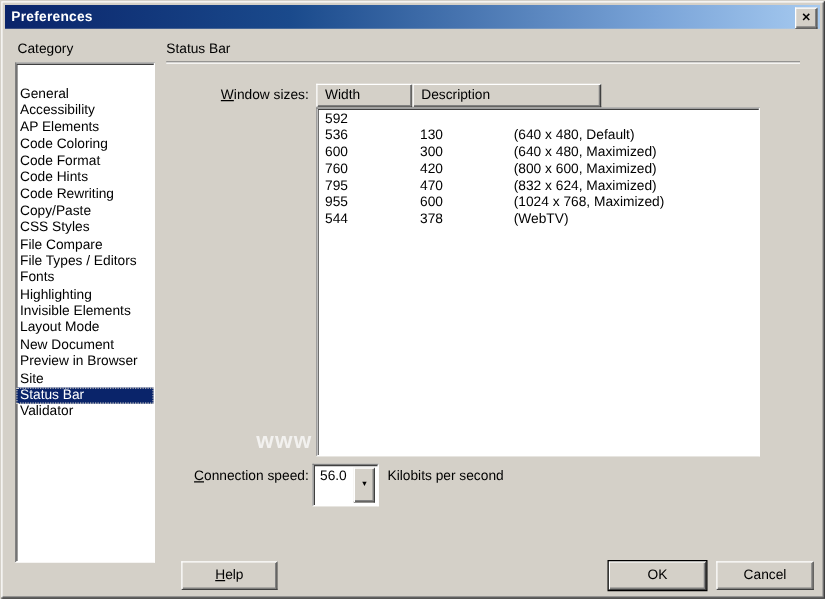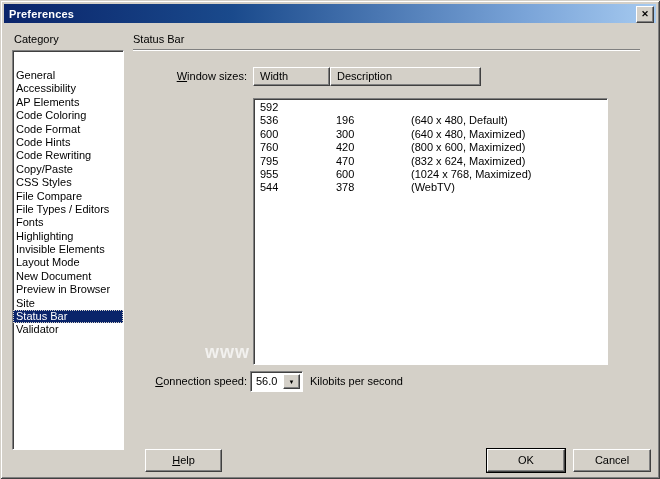--- a/index.html
+++ b/index.html
@@ -63,36 +63,35 @@
   }
   .hc-width { width:77px; }
   .hc-height { width:75px; }
   .hc-desc { width:151px; }
   .table-body {
     position:absolute; left:0; top:19px; right:0; bottom:0;
     background:#ffffff; box-sizing:border-box;
     border:1px solid; border-color:#808080 #ffffff #ffffff #808080;
     box-shadow: inset 1px 1px 0 #404040;
     padding-top:2px;
-    margin-top:12px;
   }
   .t-row { display:flex; height:13.4px; line-height:13.4px; }
   .t-cell { box-sizing:border-box; padding-left:6px; white-space:nowrap; overflow:hidden; }
   .tc-width { width:76px; }
   .tc-height { width:75px; }
   .tc-desc { width:150px; }
 
   .watermark {
     position:absolute; left:205px; top:342px; color:rgba(255,255,255,0.7);
     font-weight:bold; font-size:18px; letter-spacing:1px; pointer-events:none;
   }
 
   .conn-label { position:absolute; left:130px; top:375px; width:117px; text-align:right; }
   .conn-combo {
-    position:absolute; left:250px; top:371px; width:53px; height:21px;
+    position:absolute; left:250px; top:371px; width:53px; height:34px;
     box-sizing:border-box;
   }
   .combo-value { position:absolute; left:2px; top:2px; right:18px; bottom:2px; line-height:15px; padding-left:3px; background:#ffffff; }
   .combo-arrow-btn {
     position:absolute; right:2px; top:2px; width:15px; bottom:2px;
     background:#d4d0c8;
     border:1px solid; border-color:#ffffff #404040 #404040 #ffffff;
     box-shadow: inset -1px -1px 0 #808080;
     display:flex; align-items:center; justify-content:center;
     font-size:6px; line-height:1; cursor:default;
@@ -163,21 +162,21 @@
       <div class="header-cell hc-desc">Description</div>
     </div>
     <div class="table-body">
       <div class="t-row">
         <div class="t-cell tc-width">592</div>
         <div class="t-cell tc-height"></div>
         <div class="t-cell tc-desc"></div>
       </div>
       <div class="t-row">
         <div class="t-cell tc-width">536</div>
-        <div class="t-cell tc-height">196</div>
+        <div class="t-cell tc-height">130</div>
         <div class="t-cell tc-desc">(640 x 480, Default)</div>
       </div>
       <div class="t-row">
         <div class="t-cell tc-width">600</div>
         <div class="t-cell tc-height">300</div>
         <div class="t-cell tc-desc">(640 x 480, Maximized)</div>
       </div>
       <div class="t-row">
         <div class="t-cell tc-width">760</div>
         <div class="t-cell tc-height">420</div>

